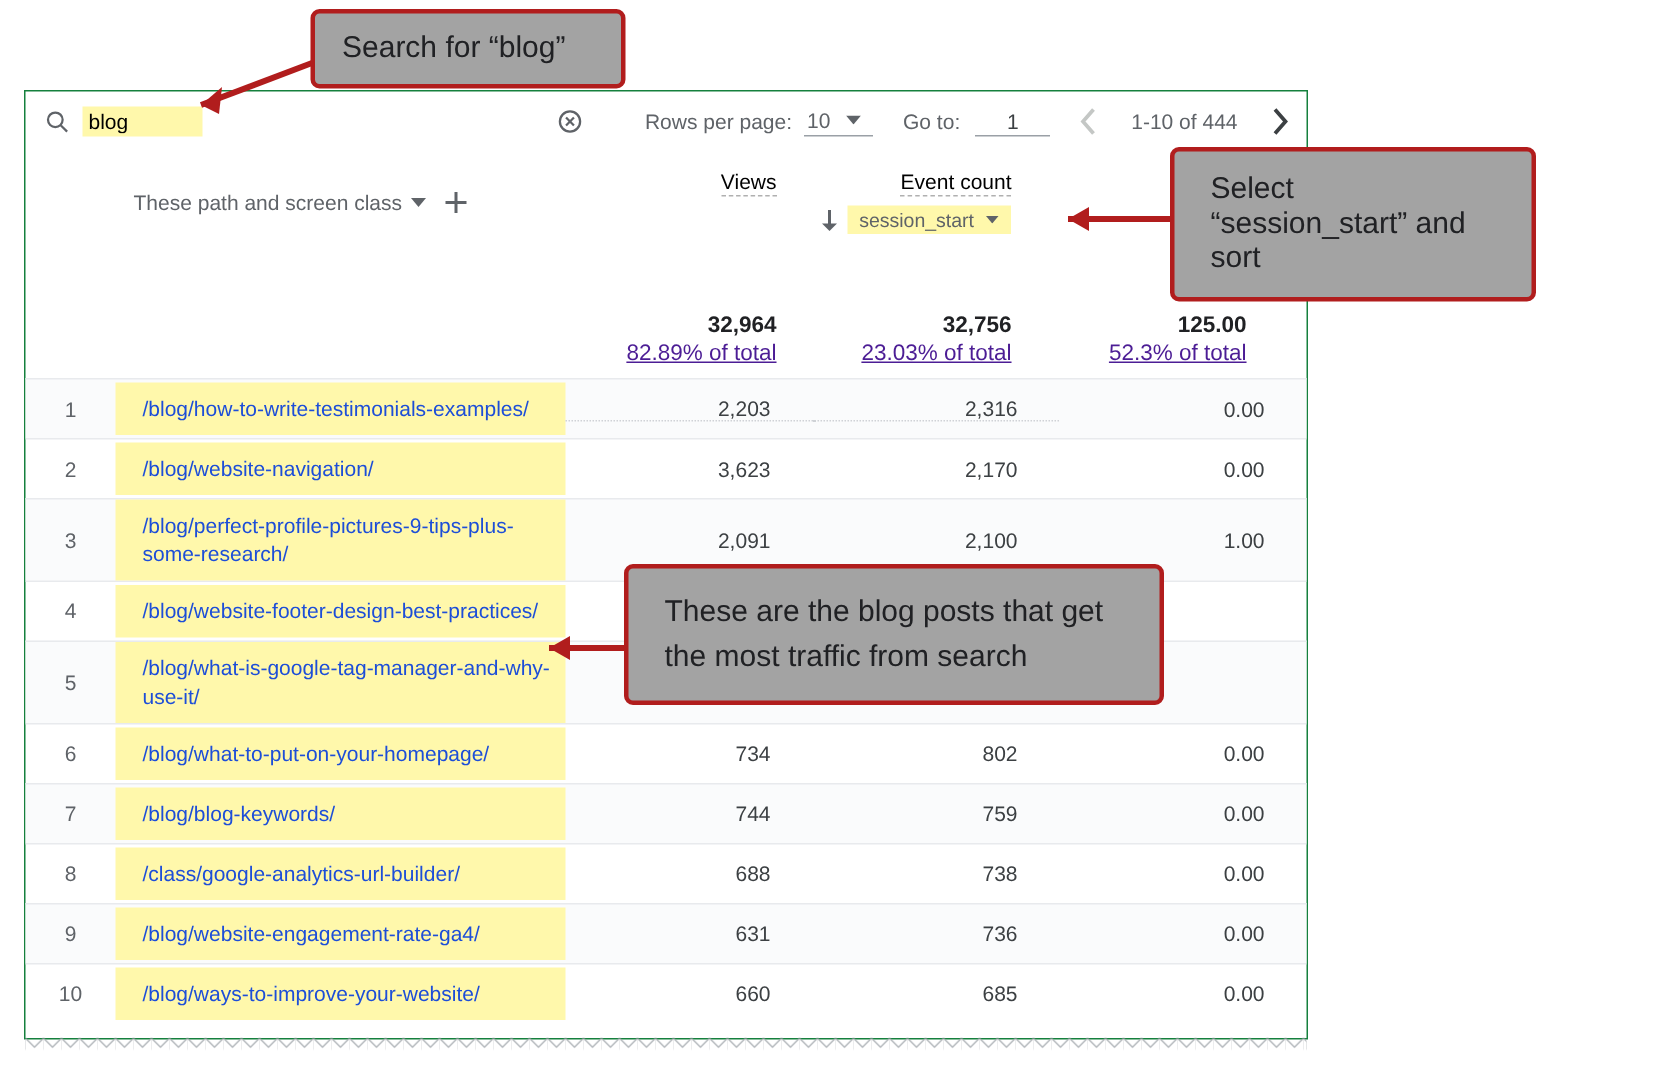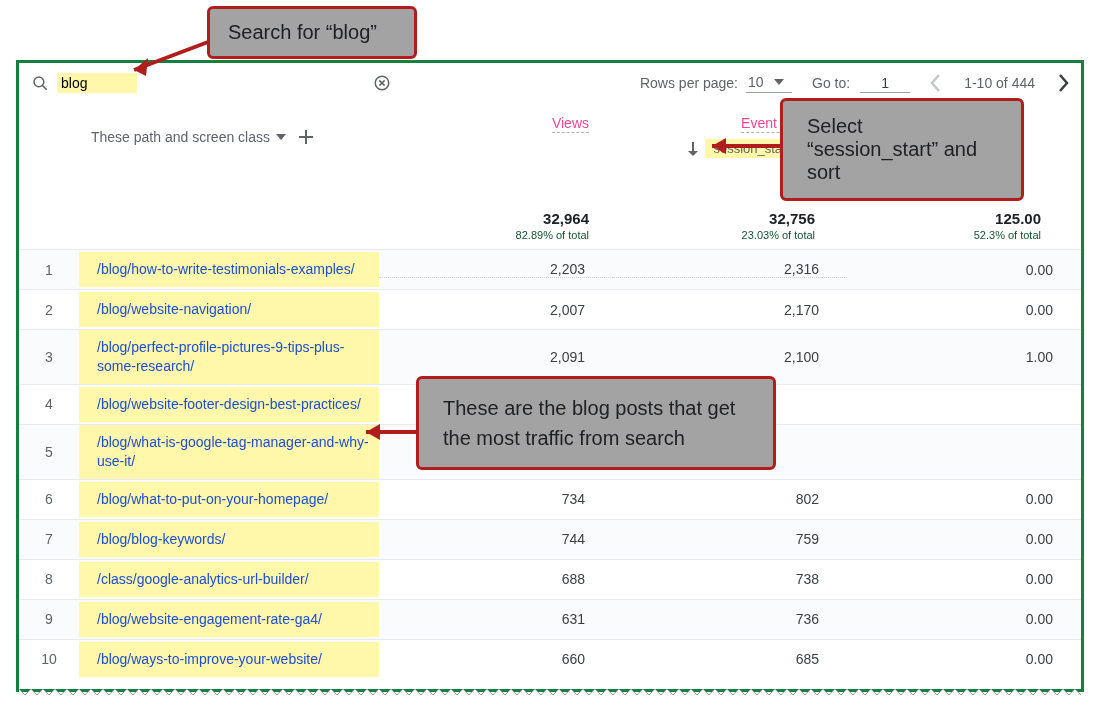--- a/index.html
+++ b/index.html
@@ -9,23 +9,23 @@
     font-size: 14px;
     color: #3c4043;
     background: #fff;
     width: 1102px;
     height: 720px;
     position: relative;
   }
   .panel {
     position: relative;
     margin: 60px 16px 0 16px;
-    border: 3px solid #15803d;
+    border: 1px solid #15803d;
     background: #fff;
-    width: 1068px;
+    width: 856px;
   }
   
   .toolbar {
     display: flex;
     align-items: center;
     height: 40px;
     padding: 0 12px;
   }
   .search-wrap {
     display: flex;
@@ -101,21 +101,21 @@
     display: flex;
   }
   .mcol {
     flex: 1;
     display: flex;
     flex-direction: column;
     align-items: flex-end;
     padding-right: 28px;
   }
   .metric-name {
-    color: #ec4899;
+    color: #000000;
     border-bottom: 1px dashed #b0b0b0;
     padding-bottom: 1px;
     cursor: default;
   }
   .sort-row { margin-top: 6px; display: flex; align-items: center; gap: 6px; }
   .event-pill {
     display: inline-flex;
     align-items: center;
     gap: 8px;
     padding: 2px 8px;
@@ -131,21 +131,21 @@
   }
   .totals .rownum, .totals .path-cell { flex: 0 0 360px; }
   .tcol {
     flex: 1;
     display: flex;
     flex-direction: column;
     align-items: flex-end;
     padding-right: 28px;
   }
   .tval { font-weight: 700; font-size: 15px; color: #202124; }
-  .tpct { font-size: 11px; color: #14532d; margin-top: 2px; }
+  .tpct { font-size: 15px; color: #4c1d95; margin-top: 2px; text-decoration: underline; }
 
   
   .rows { }
   .row {
     display: flex;
     align-items: center;
     min-height: 40px;
     border-top: 1px solid #e8eaed;
   }
   .row.alt { background: #fafbfc; }
@@ -343,21 +343,21 @@
     <div class="row alt">
       <div class="rownum">1</div>
       <div class="path-cell hl">/blog/how-to-write-testimonials-examples/</div>
       <div class="vcol dotted">2,203</div>
       <div class="vcol dotted">2,316</div>
       <div class="vcol">0.00</div>
     </div>
     <div class="row">
       <div class="rownum">2</div>
       <div class="path-cell hl">/blog/website-navigation/</div>
-      <div class="vcol">2,007</div>
+      <div class="vcol">3,623</div>
       <div class="vcol">2,170</div>
       <div class="vcol">0.00</div>
     </div>
     <div class="row alt">
       <div class="rownum">3</div>
       <div class="path-cell hl">/blog/perfect-profile-pictures-9-tips-plus-some-research/</div>
       <div class="vcol">2,091</div>
       <div class="vcol">2,100</div>
       <div class="vcol">1.00</div>
     </div>

